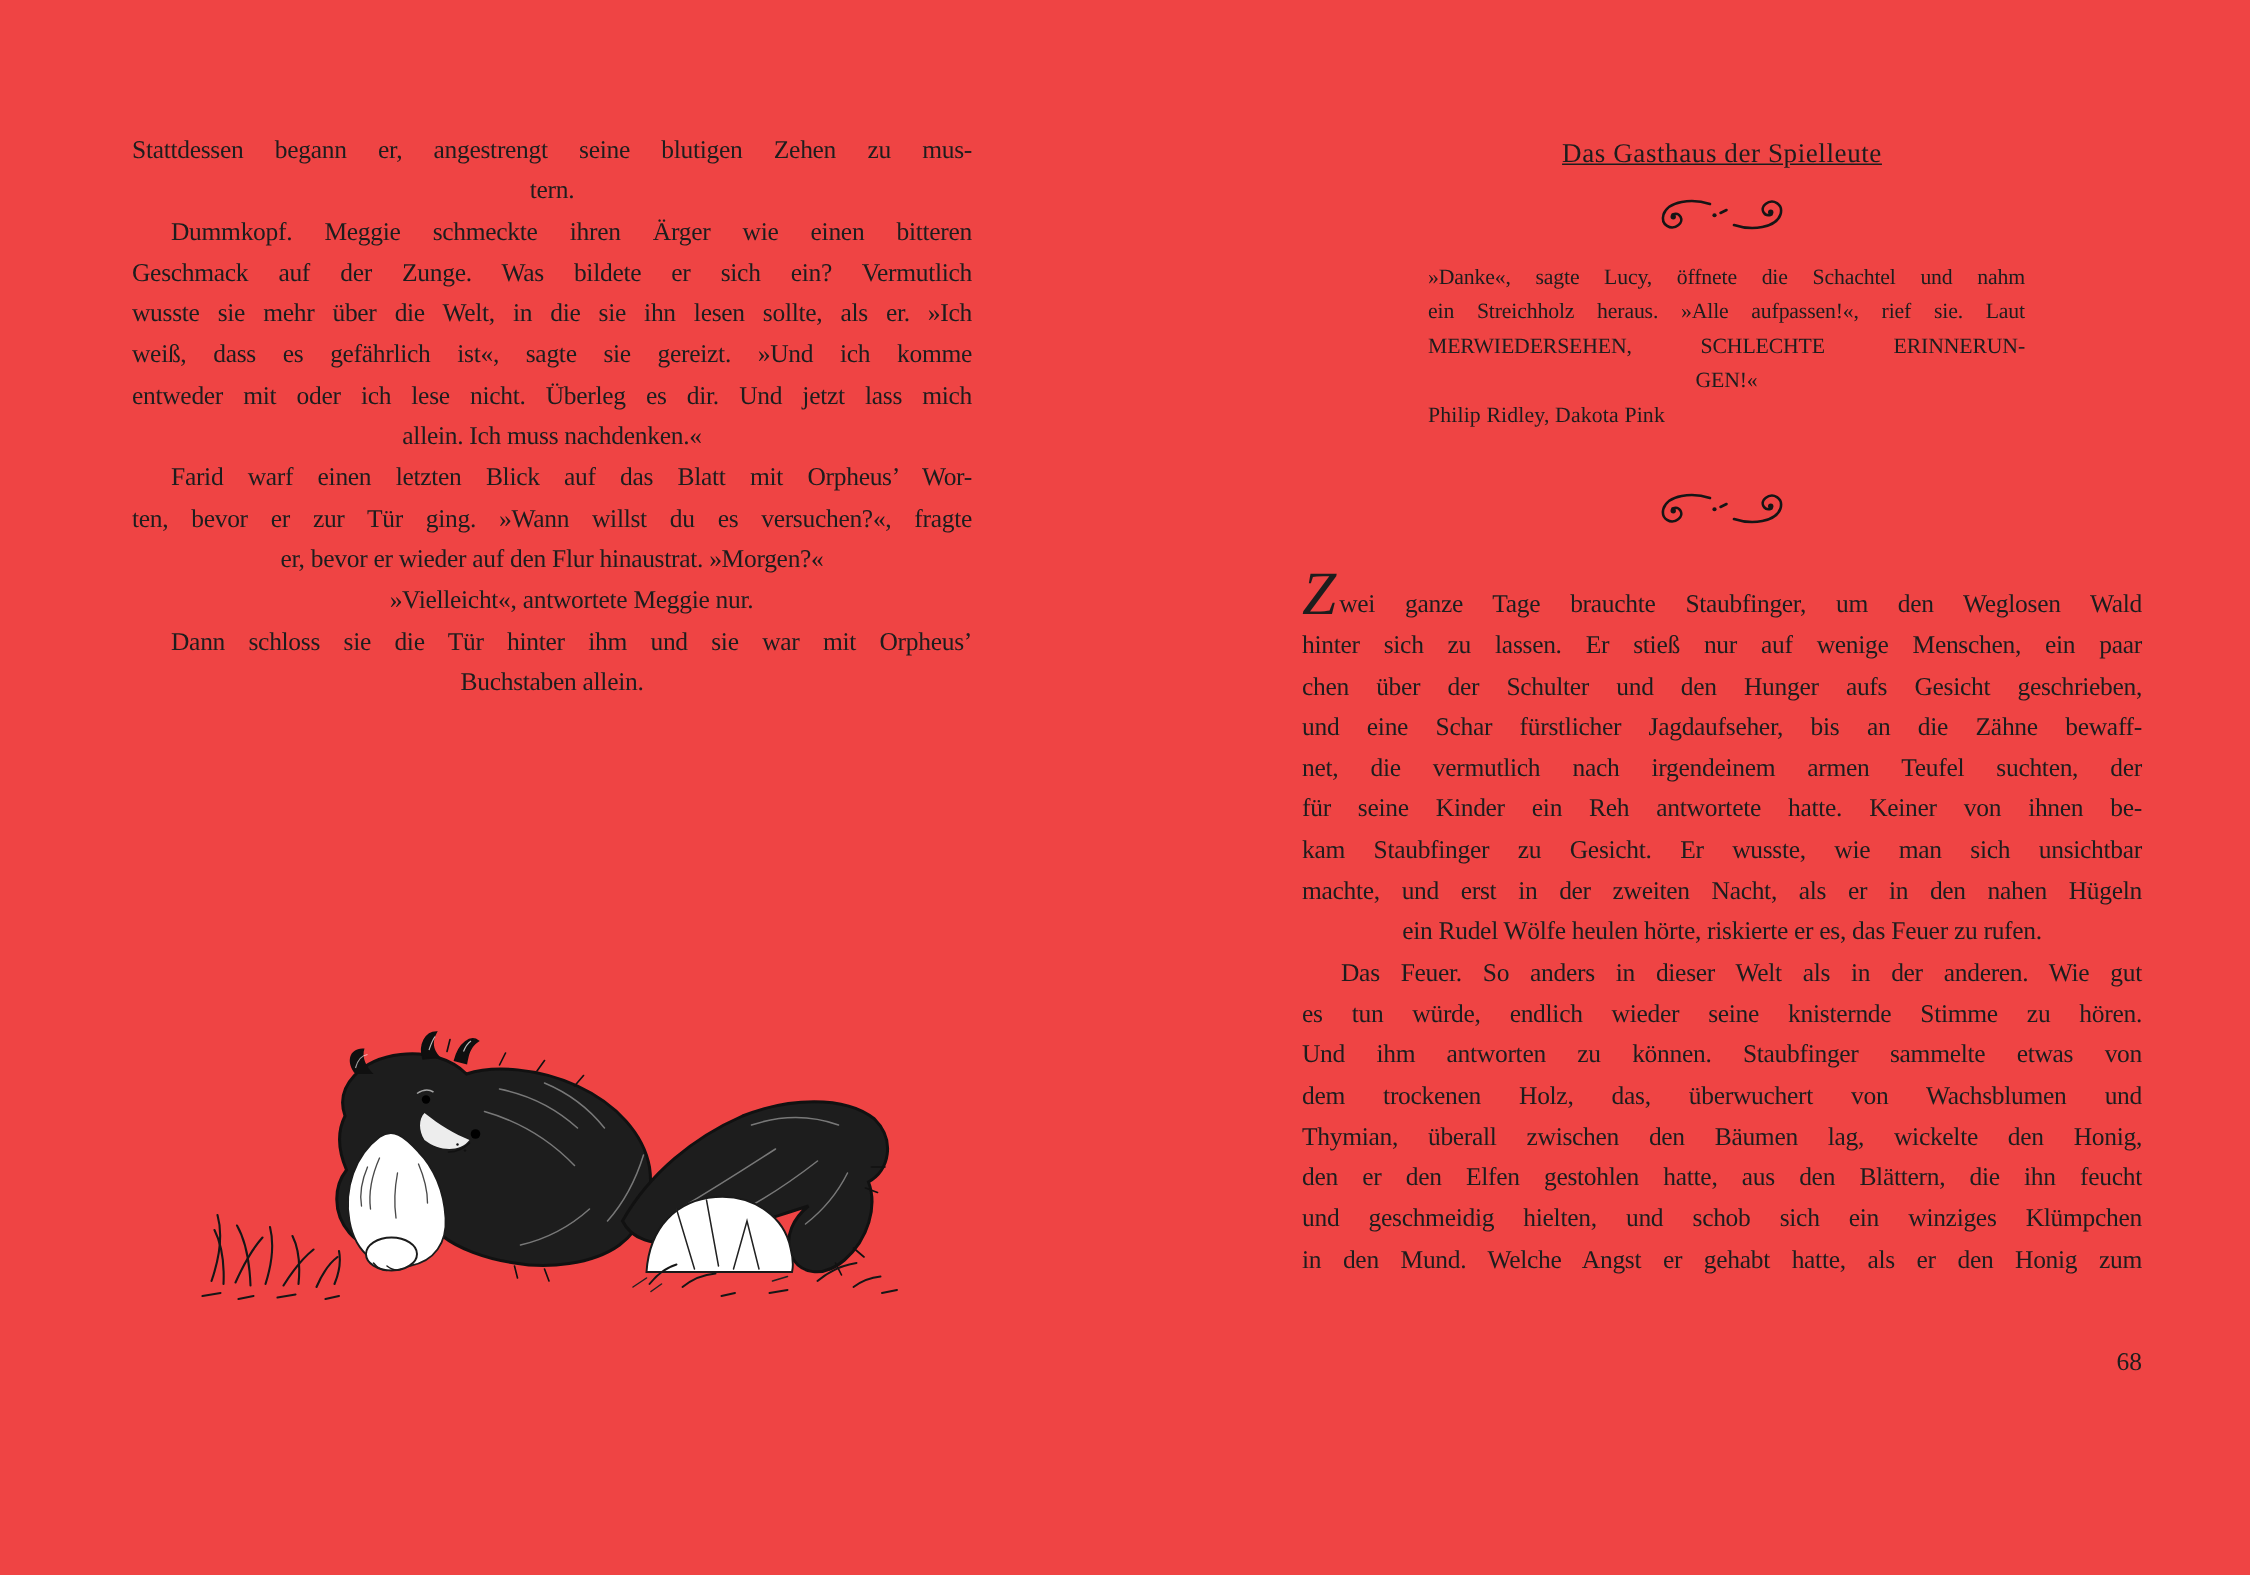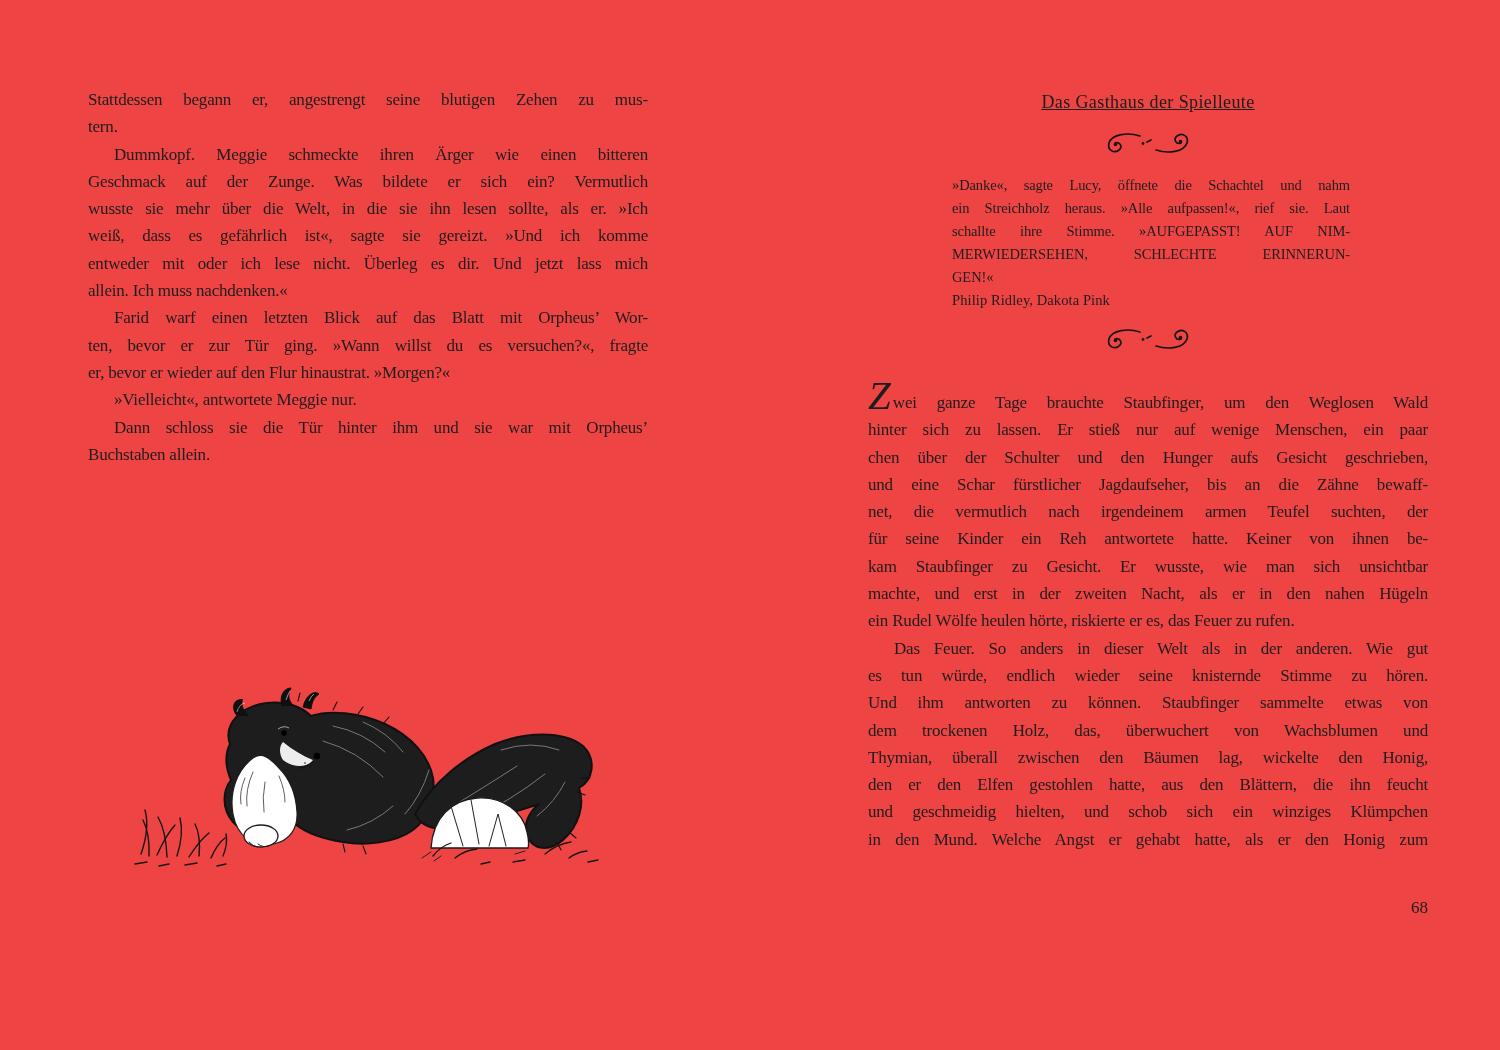--- a/index.html
+++ b/index.html
@@ -7,21 +7,21 @@
     width:1500px;height:1050px;background:#ffffff;position:relative;overflow:hidden;
     font-family:"Liberation Serif", serif;color:#1d1d1d;
     -webkit-font-smoothing:antialiased;
   }
   .page-spread{position:absolute;inset:0;background:#ef4444;}
   
   .left-col{position:absolute;left:88px;top:86px;width:560px;}
   .right-col{position:absolute;left:868px;top:86px;width:560px;}
   .line{
     font-size:17px;line-height:27.3px;letter-spacing:-0.2px;
-    text-align:left;white-space:normal;
+    text-align:center;white-space:normal;
   }
   .line.j{text-align:justify;text-align-last:justify;}
   .line.indent{text-indent:26px;}
   
   .chapter-title{
     position:absolute;top:0;left:0;width:100%;
     text-align:center;font-size:18px;line-height:32px;letter-spacing:0.4px;text-decoration:underline;
   }
   .ornament{position:absolute;left:0;width:100%;text-align:center;}
   .orn-1{top:44px;}
@@ -169,21 +169,20 @@
           <path d="M56,20 C68,24 84,22 87,13 C89,6 82,2 77,6 C73,9 76,15 81,13"></path>
           <circle cx="80.5" cy="11.5" r="1.8" fill="#151515" stroke="none"></circle>
         </g>
       </svg>
     </div>
 
     <div class="epigraph">
       <div>
           <div class="line j">»Danke«, sagte Lucy, öffnete die Schachtel und nahm</div>
           <div class="line j">ein Streichholz heraus. »Alle aufpassen!«, rief sie. Laut</div>
-          <div class="line j">schallte ihre Stimme. »AUFGEPASST! AUF NIM-</div>
           <div class="line j">MERWIEDERSEHEN, SCHLECHTE ERINNERUN-</div>
           <div class="line">GEN!«</div>
         </div>
       <div class="epigraph-attribution">Philip Ridley, Dakota Pink</div>
     </div>
 
     <div class="ornament orn-2">
       <svg viewBox="0 0 96 26" width="96" height="26" aria-hidden="true">
         <g fill="none" stroke="#151515" stroke-width="1.7" stroke-linecap="round">
           <path d="M40,6 C28,2 12,4 9,13 C7,20 14,24 19,20 C23,17 20,11 15,13"></path>

